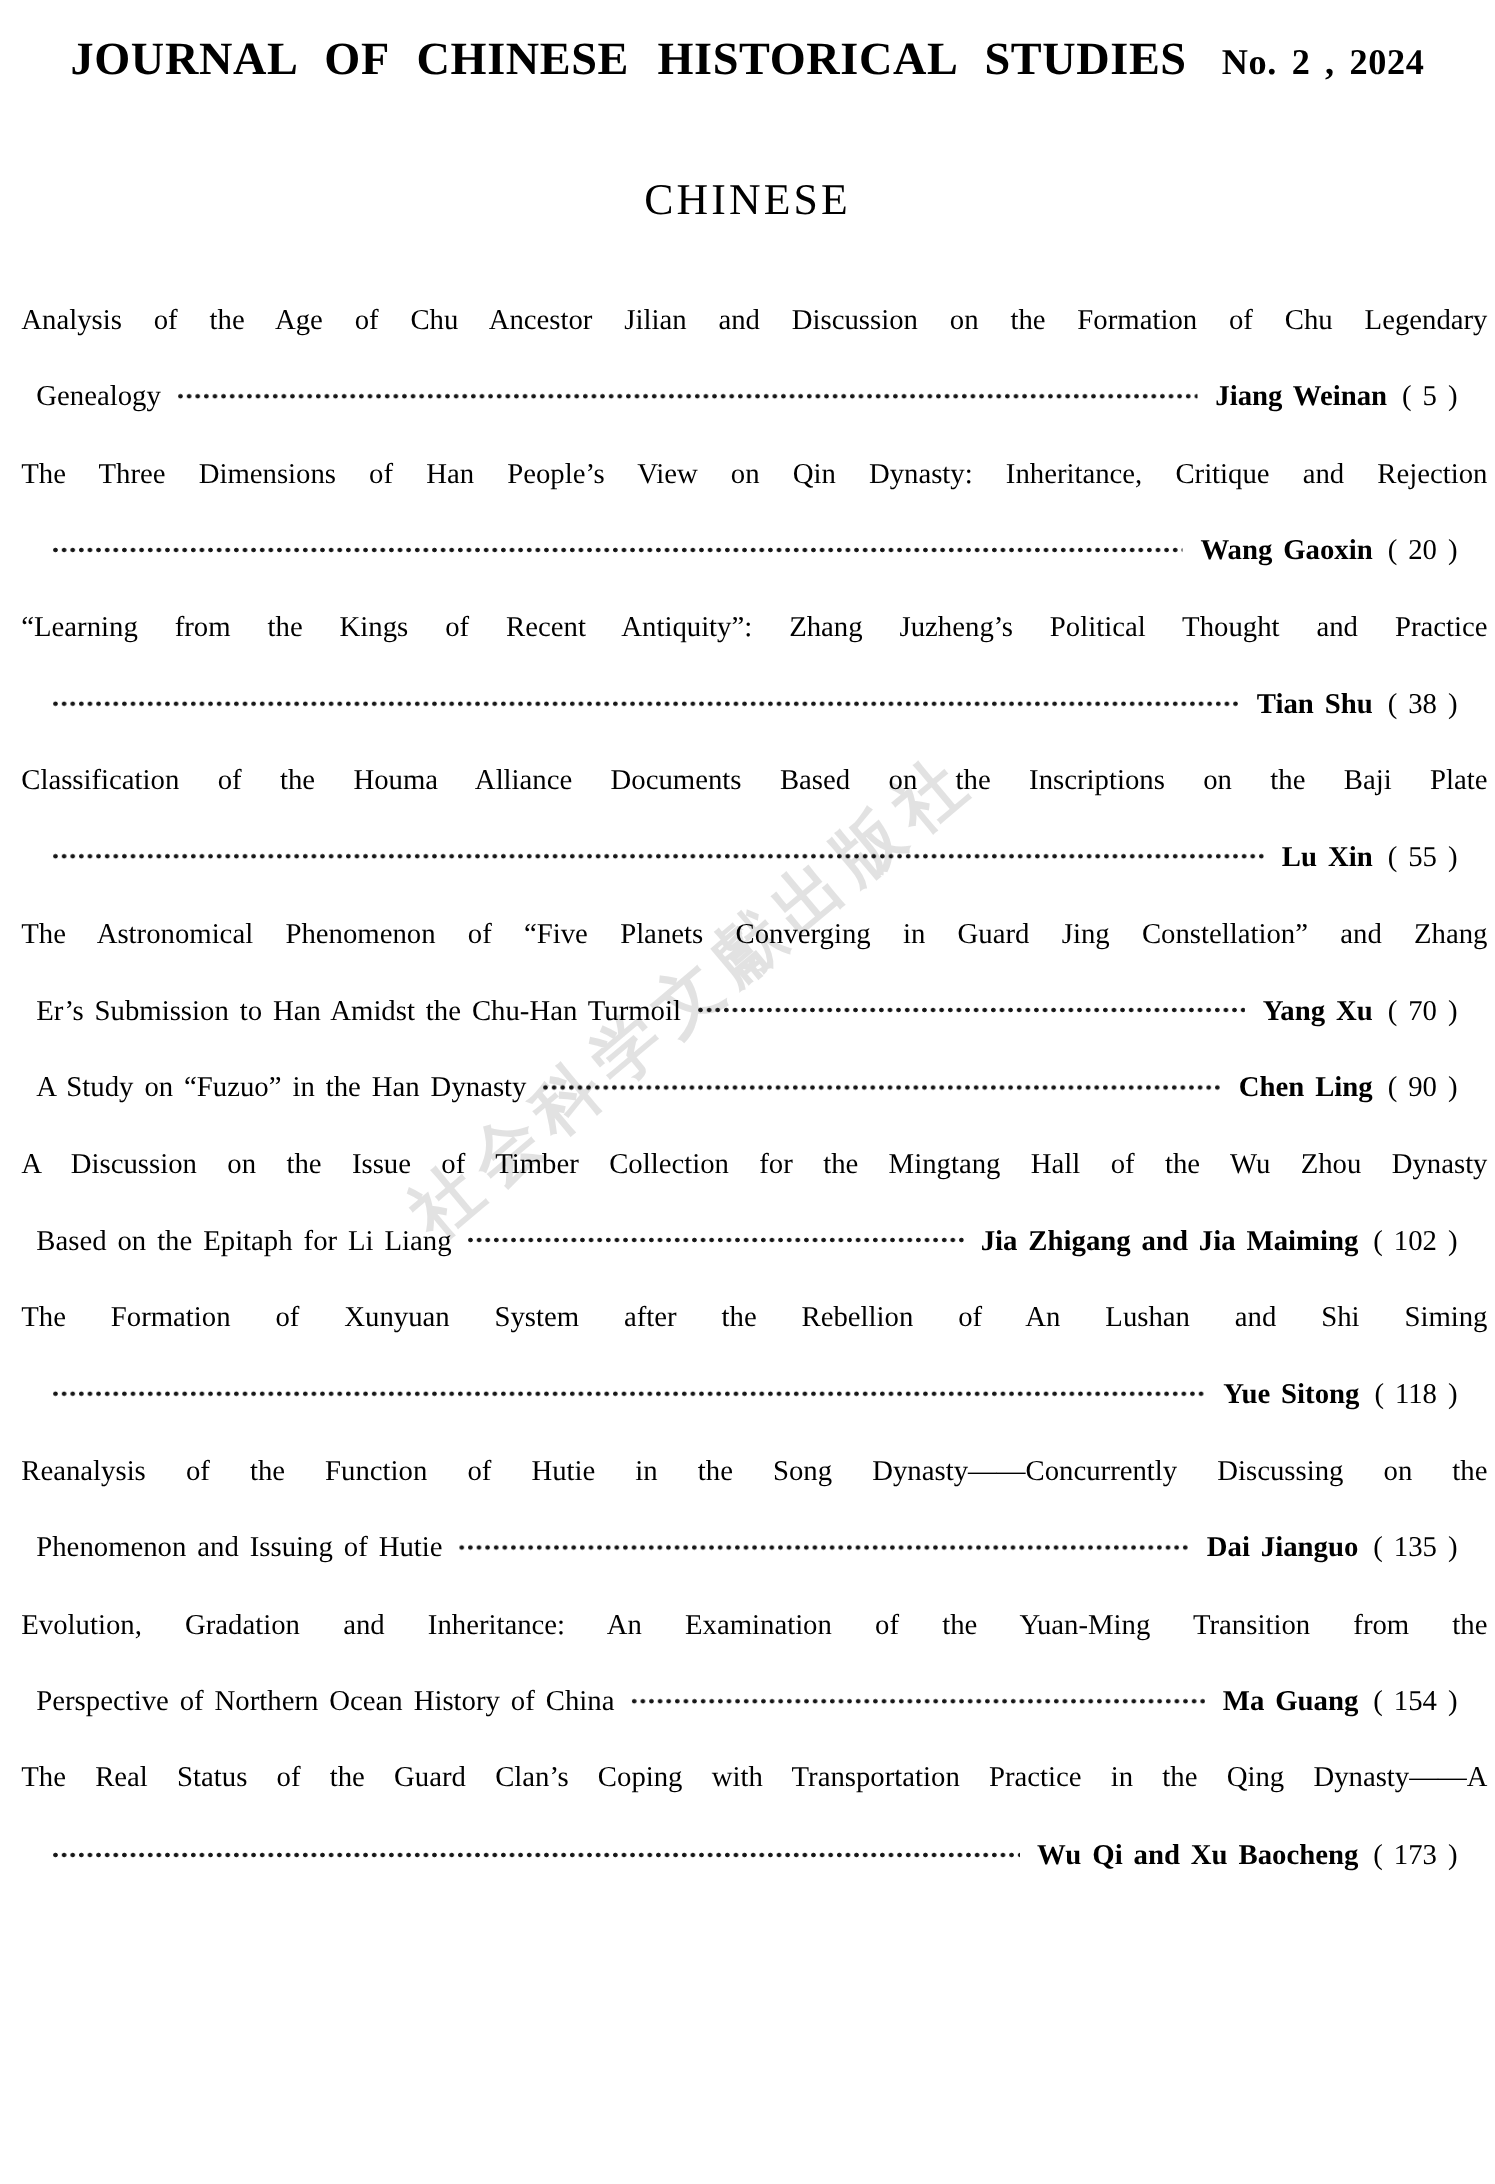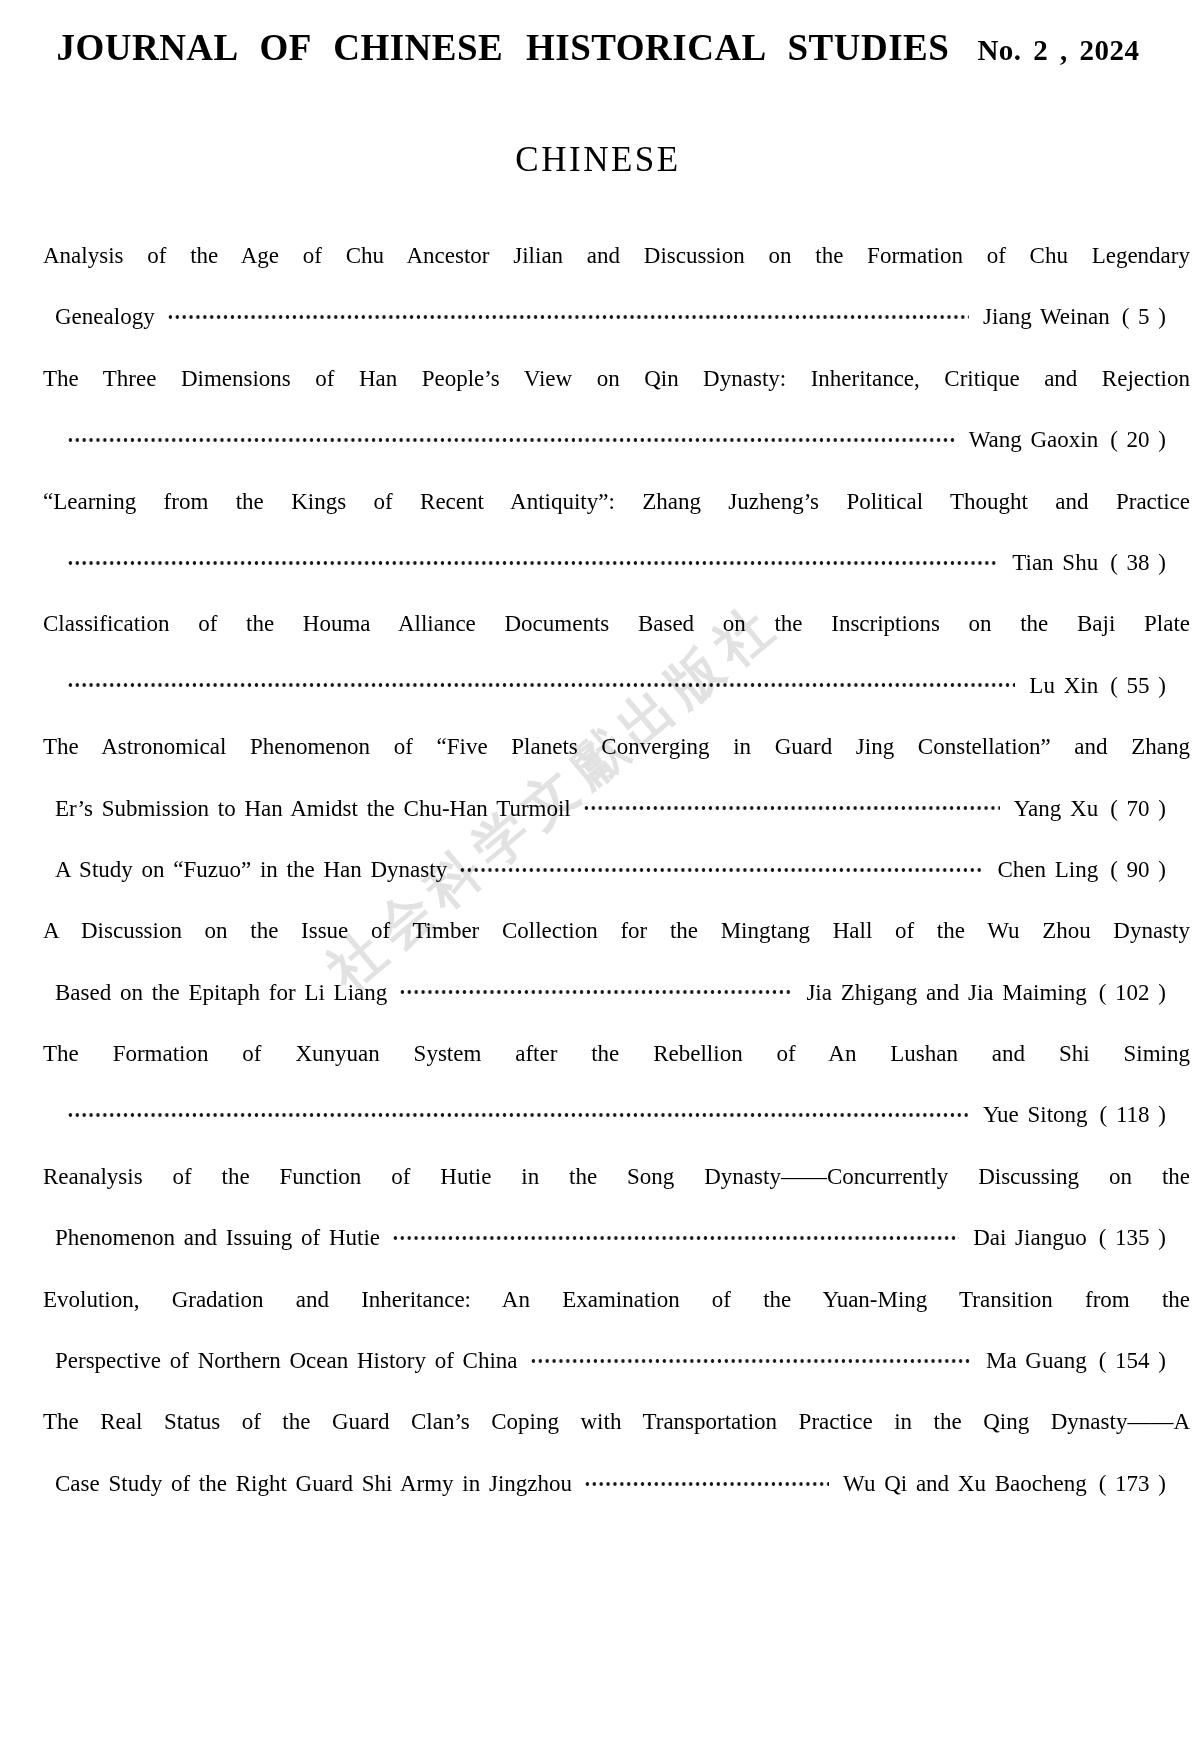--- a/index.html
+++ b/index.html
@@ -55,21 +55,21 @@
     height: 44px;
     text-align: center;
     font-size: 35px;
     letter-spacing: 2.5px;
     font-weight: 400;
   }
   .toc {
     position: relative;
     z-index: 1;
     margin-top: 41px;
-    padding-left: 43px;
+    padding-left: 17px;
     padding-right: 6px; 
     font-size: 23px;
     word-spacing: 3px;
   }
   .line {
     height: 61.4px;
     line-height: 61.4px;
     overflow: hidden;
   }
   .title-line {
@@ -88,21 +88,21 @@
     flex: 1 1 auto;
     align-self: center;
     height: 14px;
     margin: 0 14px 0 12px;
     min-width: 30px;
     background-image: radial-gradient(circle at 3.4px 50%, #161616 1.5px, rgba(0,0,0,0) 2.1px);
     background-size: 6.9px 14px;
     background-repeat: repeat-x;
     background-position: left center;
   }
-  .leader-line .author { white-space: nowrap; }
+  .leader-line .author { white-space: nowrap; font-weight: bold; }
   .leader-line .pageno { white-space: nowrap; margin-left: 12px; }
 </style>
 </head>
 <body>
 
 <div class="page">
 
   <div class="watermark">社会科学文獻出版社</div>
 
   <header>
@@ -209,21 +209,20 @@
         <span class="prefix">Perspective of Northern Ocean History of China</span>
         <span class="dots"></span>
         <span class="author">Ma Guang</span>
         <span class="pageno">( 154 )</span>
       </div>
     </div>
 
     <div>
       <div class="line title-line">The Real Status of the Guard Clan’s Coping with Transportation Practice in the Qing Dynasty——A</div>
       <div class="line leader-line">
-        <span class="prefix">Case Study of the Right Guard Shi Army in Jingzhou</span>
         <span class="dots"></span>
         <span class="author">Wu Qi and Xu Baocheng</span>
         <span class="pageno">( 173 )</span>
       </div>
     </div>
 
   </main>
 </div>
 
 </body></html>

